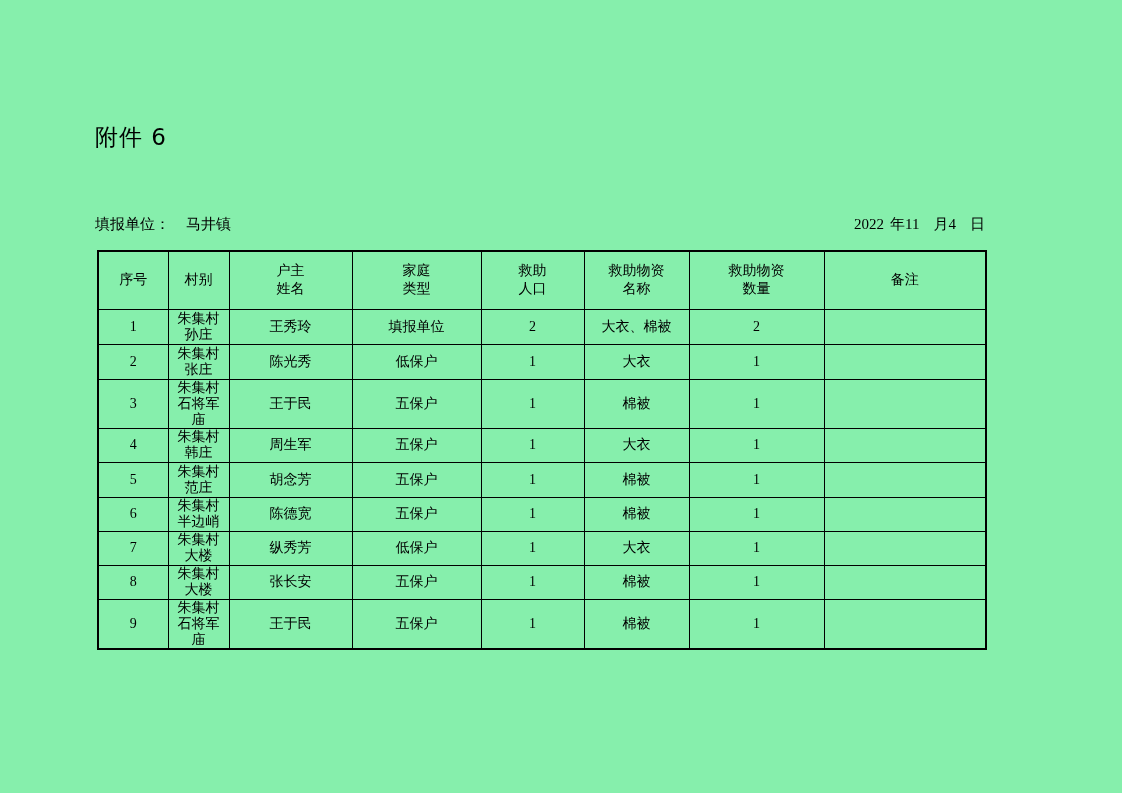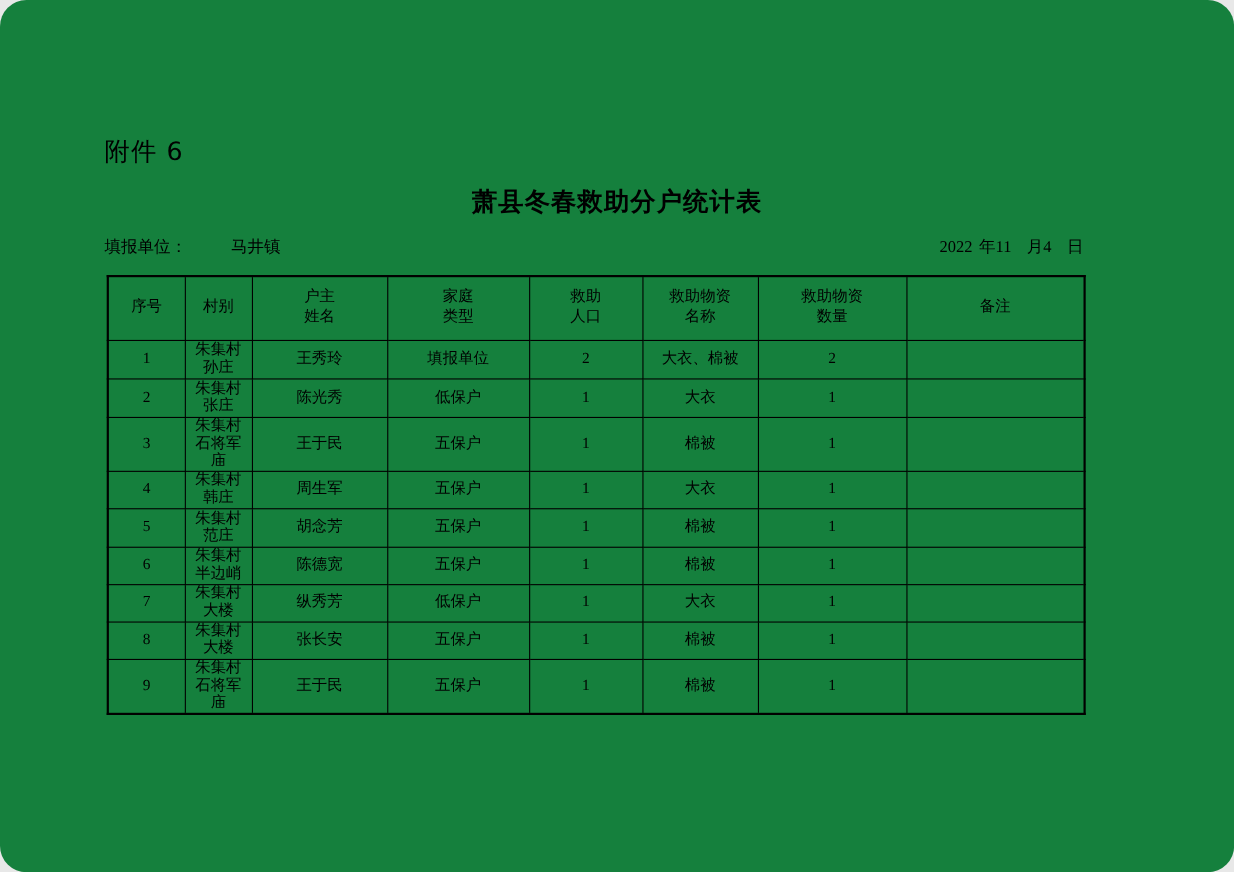--- a/index.html
+++ b/index.html
@@ -1,25 +1,24 @@
 <!DOCTYPE html>
 <html><head>
 <meta charset="utf-8">
 <style>
   html, body { margin: 0; padding: 0; }
   body { background: #e8e8e8; }
   .page {
     position: relative;
     width: 1122px;
     height: 793px;
-    background: #15803d;
+    background: #86efac;
     font-family: "Liberation Serif", "DejaVu Serif", serif;
     color: #000000;
     overflow: hidden;
-    border-radius: 24px;
   }
   .attachment-label {
     position: absolute;
     left: 95px;
     top: 122px;
     font-family: "DejaVu Sans", "Liberation Sans", sans-serif;
     font-size: 23px;
     letter-spacing: 1px;
   }
   .doc-title {
@@ -36,21 +35,21 @@
     position: absolute;
     top: 215px;
     left: 95px;
     width: 890px;
     display: flex;
     justify-content: space-between;
     align-items: baseline;
     font-size: 15px;
   }
   .meta-left { display: flex; align-items: baseline; justify-content: center; }
-  .unit-value { margin-left: 40px; }
+  .unit-value { margin-left: 16px; }
   .meta-right { display: flex; align-items: baseline; }
   .meta-right .num { font-family: Liberation Serif, serif; font-size: 15px; }
   .gap-a { margin-left: 6px; }
   .gap-b { }
   .gap-c { margin-left: 14px; }
   table.stat-table {
     position: absolute;
     top: 250px;
     left: 97px;
     width: 888px;
@@ -72,21 +71,20 @@
   }
   table.stat-table th { line-height: 18px; }
 </style>
 </head>
 <body>
 
 <div class="page">
 
   <div class="attachment-label">附件 6</div>
 
-  <div class="doc-title">萧县冬春救助分户统计表</div>
 
   <div class="meta-line">
     <div class="meta-left">
       <span>填报单位：</span>
       <span class="unit-value">马井镇</span>
     </div>
     <div class="meta-right">
       <span class="num">2022</span>
       <span class="gap-a">年</span>
       <span class="num gap-b">11</span>

